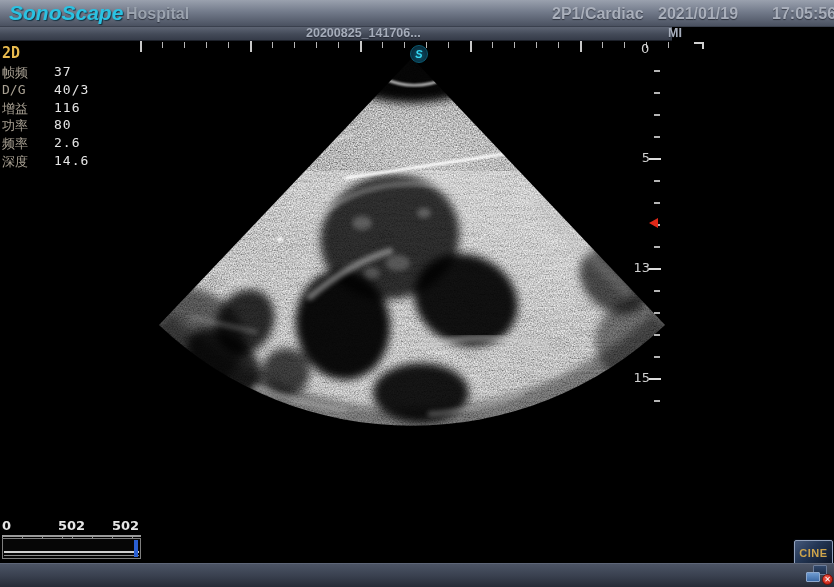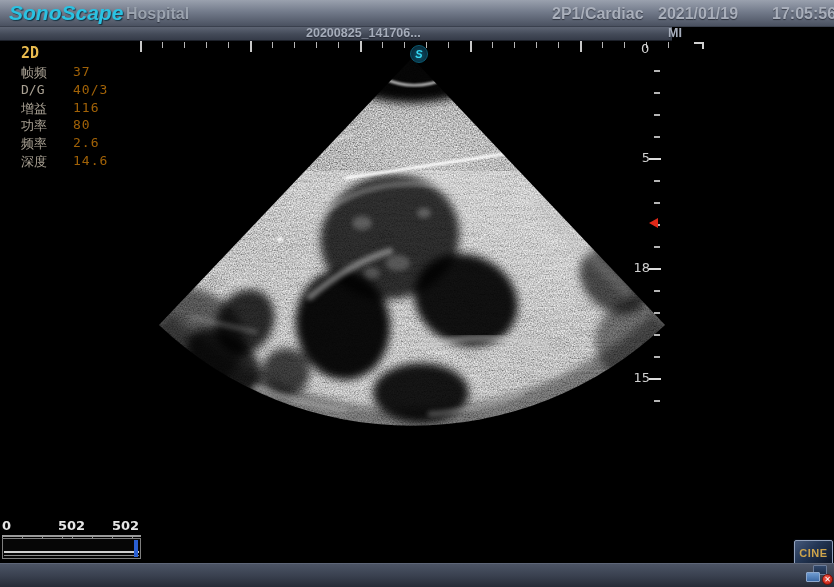--- a/index.html
+++ b/index.html
@@ -32,25 +32,25 @@
     border-bottom:1px solid #1c2029;
   }
   .bar2-text { position:absolute; top:-1px; font-size:12.5px; font-weight:bold;
     color:#a6adbb; text-shadow:0 1px 1px rgba(20,24,32,.6); }
   .examid { left:306px; }
   .mitis { left:668px; }
   
   .image-area { position:absolute; left:0; top:41px; width:834px; height:522px; background:#000; }
   #usimg { position:absolute; left:0; top:0; }
   
-  .panel { position:absolute; left:21px; top:44px; font-family:"DejaVu Sans Mono", monospace; }
+  .panel { position:absolute; left:2px; top:44px; font-family:"DejaVu Sans Mono", monospace; }
   .mode { font-size:15px; font-weight:bold; color:#e9bb4e; height:20px; }
   .prow { display:flex; font-size:13px; height:17.8px; }
   .plabel { width:52px; color:#aaa294; }
-  .pvalue { color:#a16207; letter-spacing:1px; }
+  .pvalue { color:#e5e5e5; letter-spacing:1px; }
   
   .htick { position:absolute; background:#c9c9c9; width:2px; }
   .htick.minor { top:42px; height:6px; width:1px; background:#b5b5b5; }
   .htick.major { top:41px; height:11px; }
   .vtick { position:absolute; background:#b5b5b5; height:1px; }
   .vtick.minor { left:654px; width:6px; height:2px; }
   .vtick.major { left:649px; width:12px; height:2px; background:#dcdcdc; }
   .origin-label { position:absolute; left:641px; top:41px; font-size:13px; color:#d6d6d6;
      font-family:"DejaVu Sans", sans-serif; }
   .origin-corner { position:absolute; left:694px; top:42px; width:10px; height:7px;
@@ -279,21 +279,21 @@
       <div class="vtick minor" style="top: 290px;"></div>
       <div class="vtick minor" style="top: 312px;"></div>
       <div class="vtick minor" style="top: 334px;"></div>
       <div class="vtick minor" style="top: 356px;"></div>
       <div class="vtick major" style="top: 378px;"></div>
       <div class="vtick minor" style="top: 400px;"></div>
     </div>
   <span class="origin-label">0</span>
   <div class="origin-corner"></div>
   <span class="vlabel" style="left:628px; top:150px;">5</span>
-  <span class="vlabel" style="left:628px; top:260px;">18</span>
+  <span class="vlabel" style="left:628px; top:260px;">13</span>
   <span class="vlabel" style="left:628px; top:370px;">15</span>
   <div class="focus-marker"></div>
 
   <div class="s-marker">
     <span>S</span>
   </div>
 
   <span class="gs-label" style="left:2px;">0</span>
   <span class="gs-label" style="left:58px;">502</span>
   <span class="gs-label" style="left:112px;">502</span>

